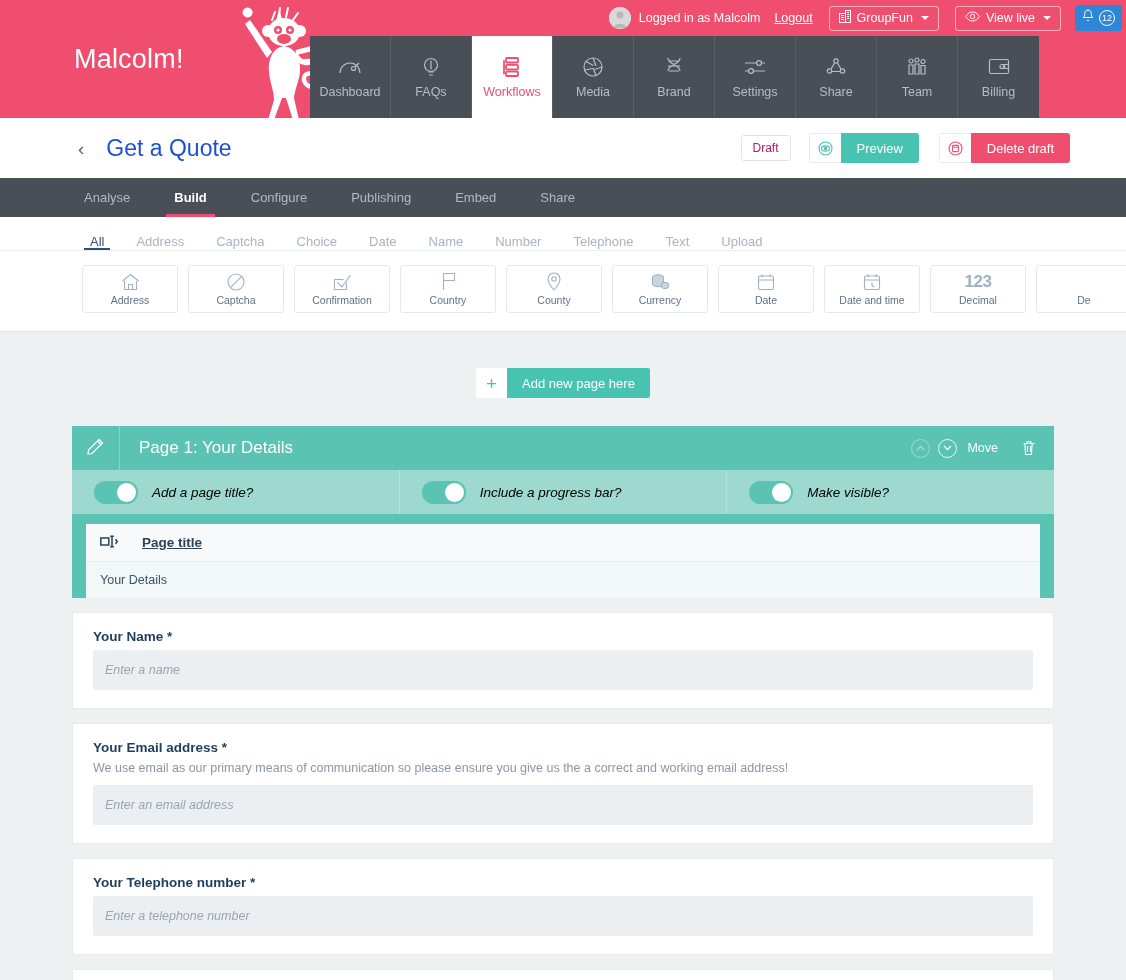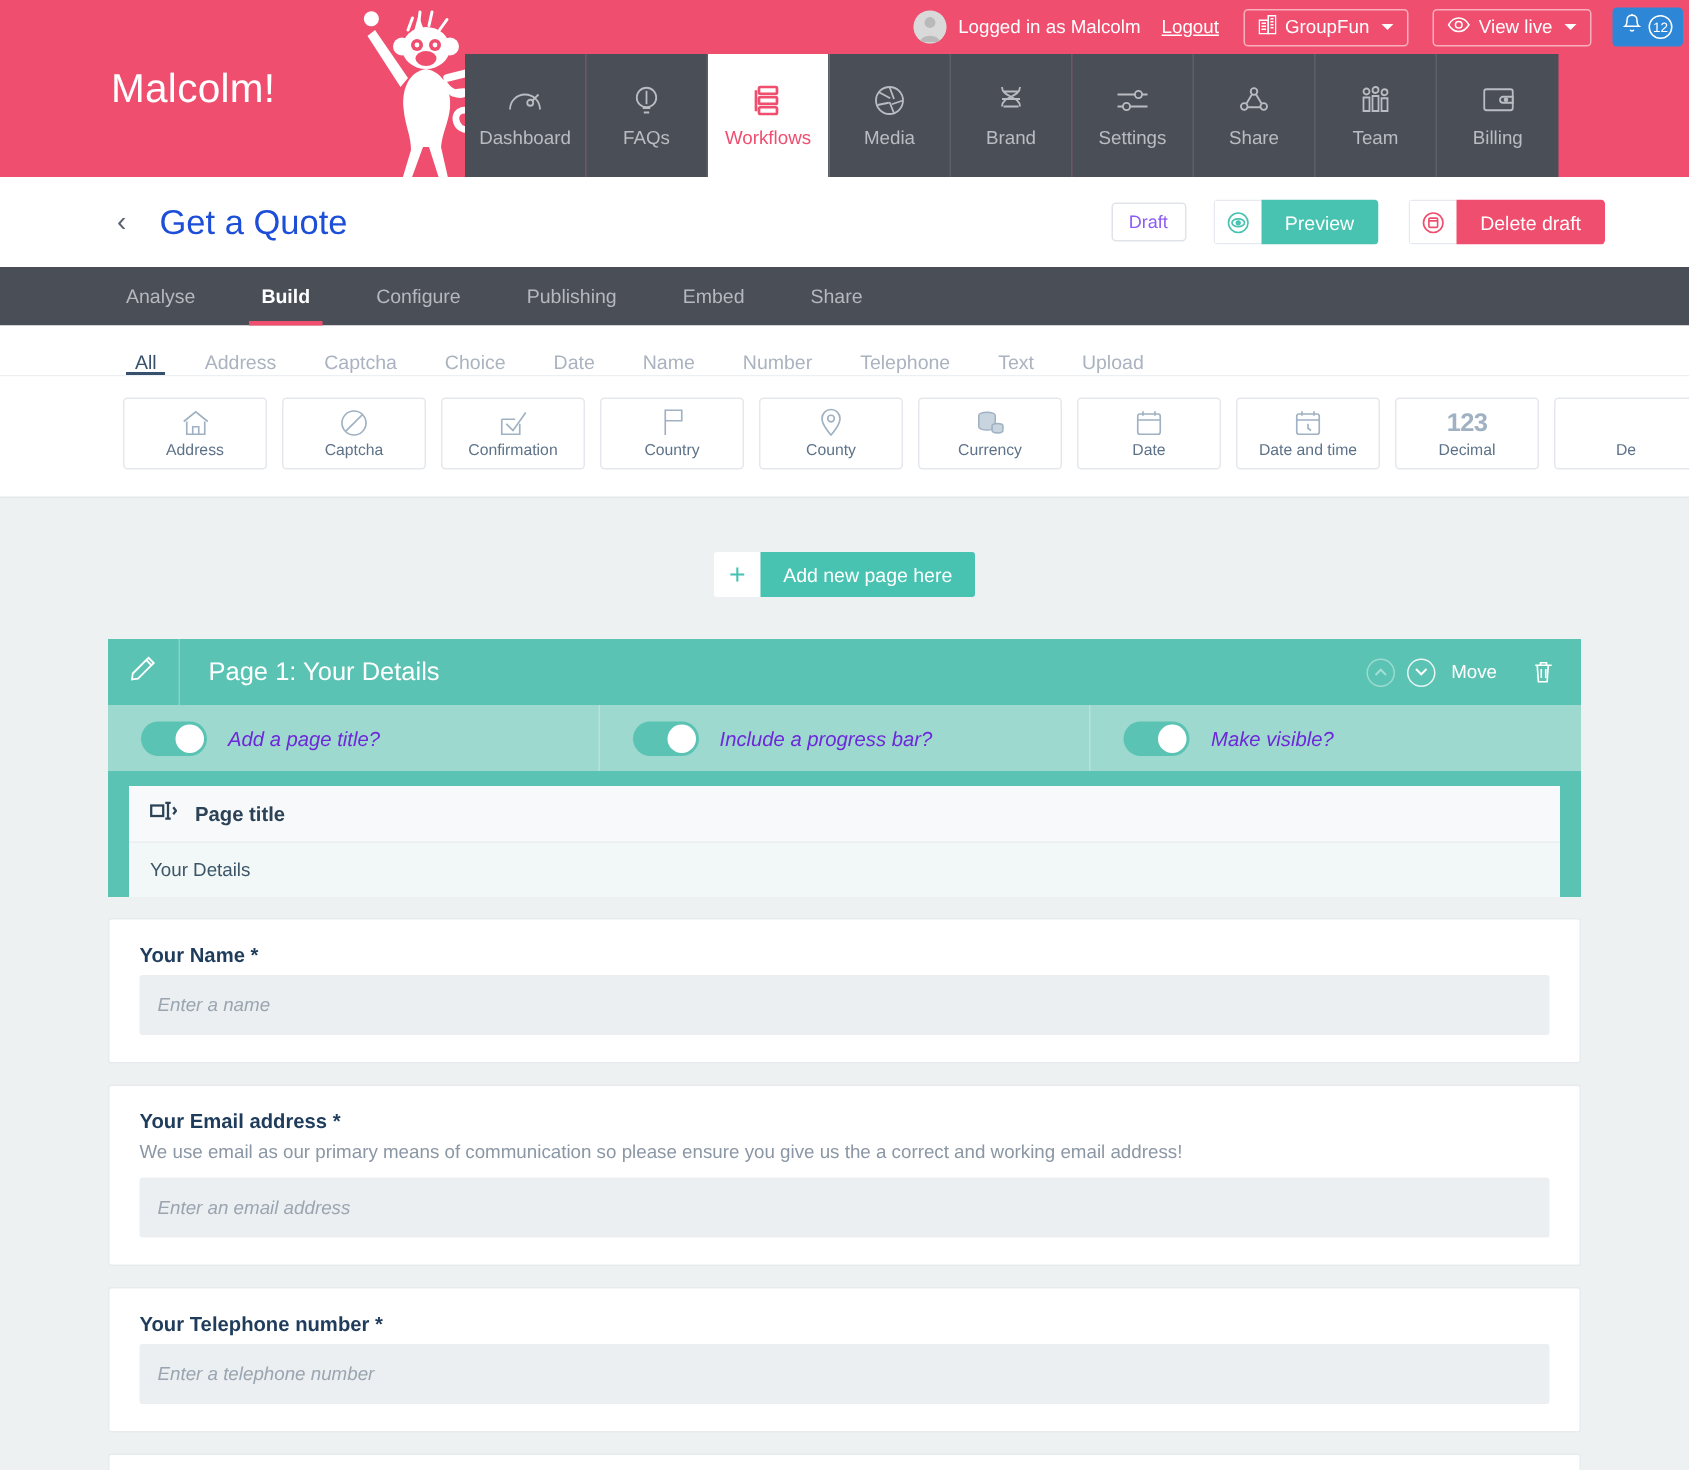--- a/index.html
+++ b/index.html
@@ -136,21 +136,21 @@
     color: #5c6470; font-size: 19px; line-height: 1;
     margin-right: 22px; font-weight: 300;
   }
   .pagetitle {
     font-size: 23px; color: #1d4ed8; font-weight: 400;
   }
   .headactions { margin-left: auto; display: flex; align-items: center; gap: 0; }
   .draft-chip {
     border: 1px solid #e0e3e8;
     border-radius: 3px;
-    color: #8b5cf6;
+    color: #be185d;
     font-size: 12px;
     padding: 5px 11px;
     margin-right: 18px;
   }
   .btn-split {
     display: flex; align-items: center; border-radius: 3px; overflow: hidden;
     height: 30px;
   }
   .btn-split .icocell {
     background: #ffffff;
@@ -315,35 +315,36 @@
     background: #5ac3b3;
     position: relative;
     flex: 0 0 auto;
   }
   .switch .knob {
     position: absolute; right: 2px; top: 2px;
     width: 19px; height: 19px; border-radius: 50%;
     background: #ffffff;
   }
   .toglabel {
-    font-size: 13.5px; font-style: italic; color: #6d28d9;
+    font-size: 13.5px; font-style: italic; color: #000000;
   }
 
   .pagetitle-block {
     margin: 10px 14px 14px 14px;
     background: #ffffff;
     border-radius: 2px;
   }
   .ptb-head {
     height: 38px;
-    display: flex; align-items: center; gap: 12px;
+    display: flex; align-items: center; gap: 24px;
     padding-left: 14px;
     background: #f7f9fa;
     border-bottom: 1px solid #e9eef0;
     color: #2b4257;
+    text-decoration: underline;
   }
   .ptb-head .lbl { font-size: 13.5px; font-weight: bold; color: #2b4257; }
   .ptb-body {
     height: 36px;
     display: flex; align-items: center;
     padding-left: 14px;
     background: #f2f8f7;
     font-size: 12.5px; color: #3b5468;
   }
 

